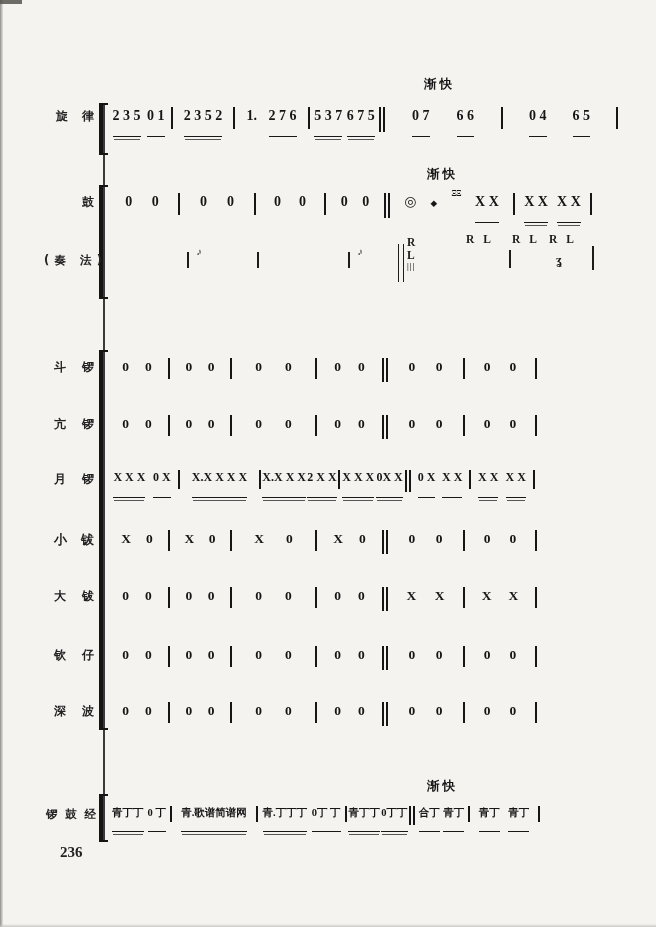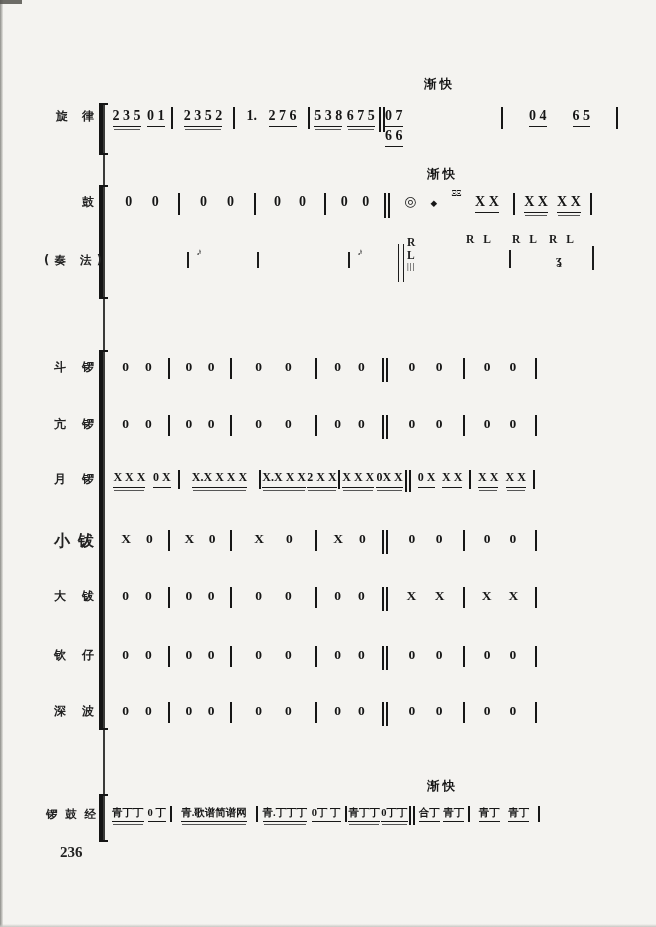--- a/index.html
+++ b/index.html
@@ -16,21 +16,21 @@
   .bracket::before{top:-1px;} .bracket::after{bottom:-1px;}
   .label{position:absolute;font-weight:600;color:#222;text-align:justify;text-align-last:justify;
          -moz-text-align-last:justify;white-space:nowrap;}
   .row{position:absolute;display:flex;align-items:flex-start;}
   .meas{display:flex;justify-content:space-evenly;align-items:flex-start;box-sizing:border-box;flex:none;}
   .bar{width:2px;background:#161616;flex:none;margin-top:0;}
   .dblbar{width:6px;border-left:2px solid #161616;border-right:2px solid #161616;
           box-sizing:border-box;flex:none;}
   .grp{position:relative;white-space:pre;font-family:"Liberation Serif","DejaVu Serif",serif;
        font-weight:bold;color:#161616;line-height:1.3;letter-spacing:0;}
-  .u1,.u2{border-bottom:1.7px solid #181818;padding-bottom:1px;}
+  .u1,.u2{border-bottom:1.7px solid #181818;padding-bottom:11px;}
   .u2::after{content:"";position:absolute;left:1px;right:1px;bottom:-4px;height:0;
              border-bottom:1.5px solid #565656;}
   .sm{font-size:.62em;margin-top:5px;}
   .sup{font-size:.55em;margin-top:-4px;letter-spacing:-.5px;}
   .tempo{position:absolute;font-weight:700;font-size:12.5px;letter-spacing:3px;color:#161616;}
   .tbar{position:absolute;width:1.6px;background:#1c1c1c;}
   .tdbl{position:absolute;width:6px;border-left:1.8px solid #1c1c1c;border-right:1.8px solid #1c1c1c;box-sizing:border-box;}
   .titem{position:absolute;font-family:"Liberation Serif","DejaVu Serif",serif;font-weight:bold;color:#1c1c1c;}
   .grace{font-size:10px;transform:rotate(12deg);}
   .rl{font-size:11.5px;letter-spacing:3px;}
@@ -63,25 +63,25 @@
         <div class="meas" style="width: 60px;">
           <span class="grp u2">2 3 5 2</span>
         </div>
         <div class="bar" style="height: 22px;"></div>
         <div class="meas" style="width: 73px;">
           <span class="grp">1.</span>
           <span class="grp u1">2 7 6</span>
         </div>
         <div class="bar" style="height: 22px;"></div>
         <div class="meas" style="width: 69px;">
-          <span class="grp u2">5 3 8</span>
+          <span class="grp u2">5 3 7</span>
           <span class="grp u2">6 7 5</span>
         </div>
         <div class="dblbar" style="height: 25px;"></div>
-        <div class="meas" style="width: 116px; flex-direction: column;">
+        <div class="meas" style="width: 116px;">
           <span class="grp u1">0 7</span>
           <span class="grp u1">6 6</span>
         </div>
         <div class="bar" style="height: 22px;"></div>
         <div class="meas" style="width: 113px;">
           <span class="grp u1">0 4</span>
           <span class="grp u1">6 5</span>
         </div>
         <div class="bar" style="height: 22px;"></div>
       </div>
@@ -229,21 +229,21 @@
           <span class="grp u1">0 X</span>
           <span class="grp u1">X X</span>
         </div>
         <div class="bar" style="height: 19px;"></div>
         <div class="meas" style="width: 62px;">
           <span class="grp u2">X X</span>
           <span class="grp u2">X X</span>
         </div>
         <div class="bar" style="height: 19px;"></div>
       </div>
-      <div class="label" style="left: 54px; top: 531px; width: 40px; font-size: 16px;">小钹</div>
+      <div class="label" style="left: 54px; top: 531px; width: 40px; font-size: 13px;">小钹</div>
       <div class="row" style="left: 106px; top: 530px; font-size: 13.5px;">
         <div class="meas" style="width: 62px;">
           <span class="grp">X</span>
           <span class="grp">0</span>
         </div>
         <div class="bar" style="height: 21px;"></div>
         <div class="meas" style="width: 60px;">
           <span class="grp">X</span>
           <span class="grp">0</span>
         </div>

